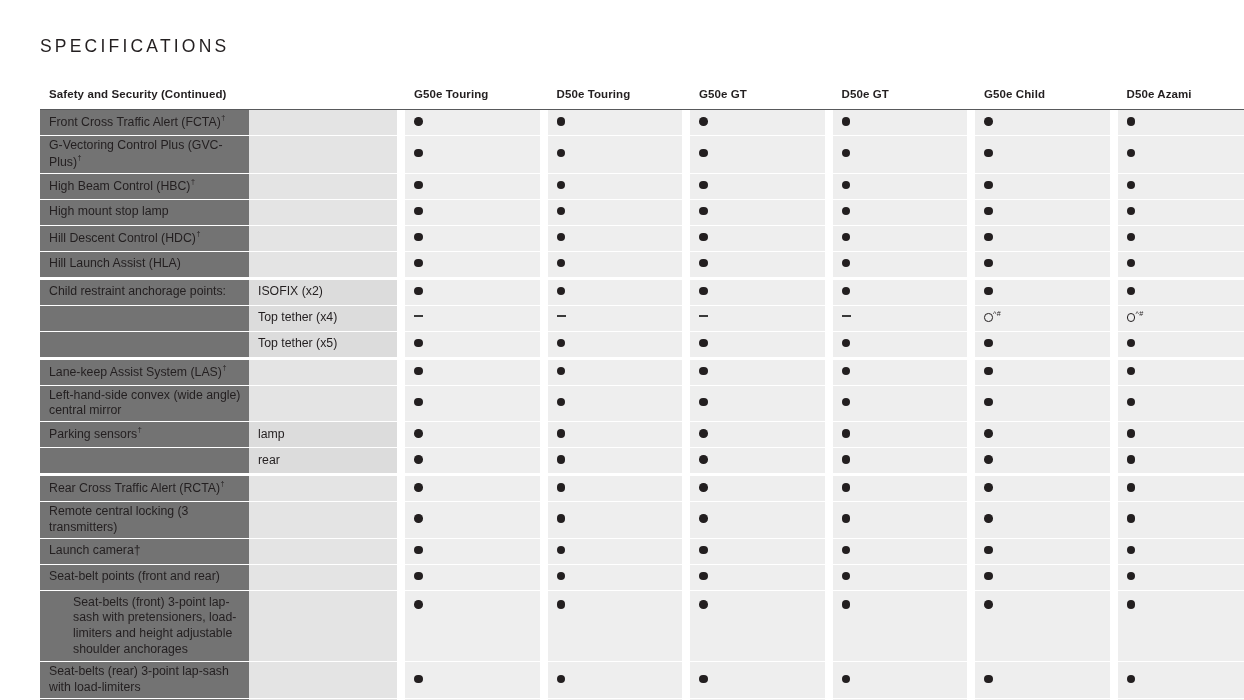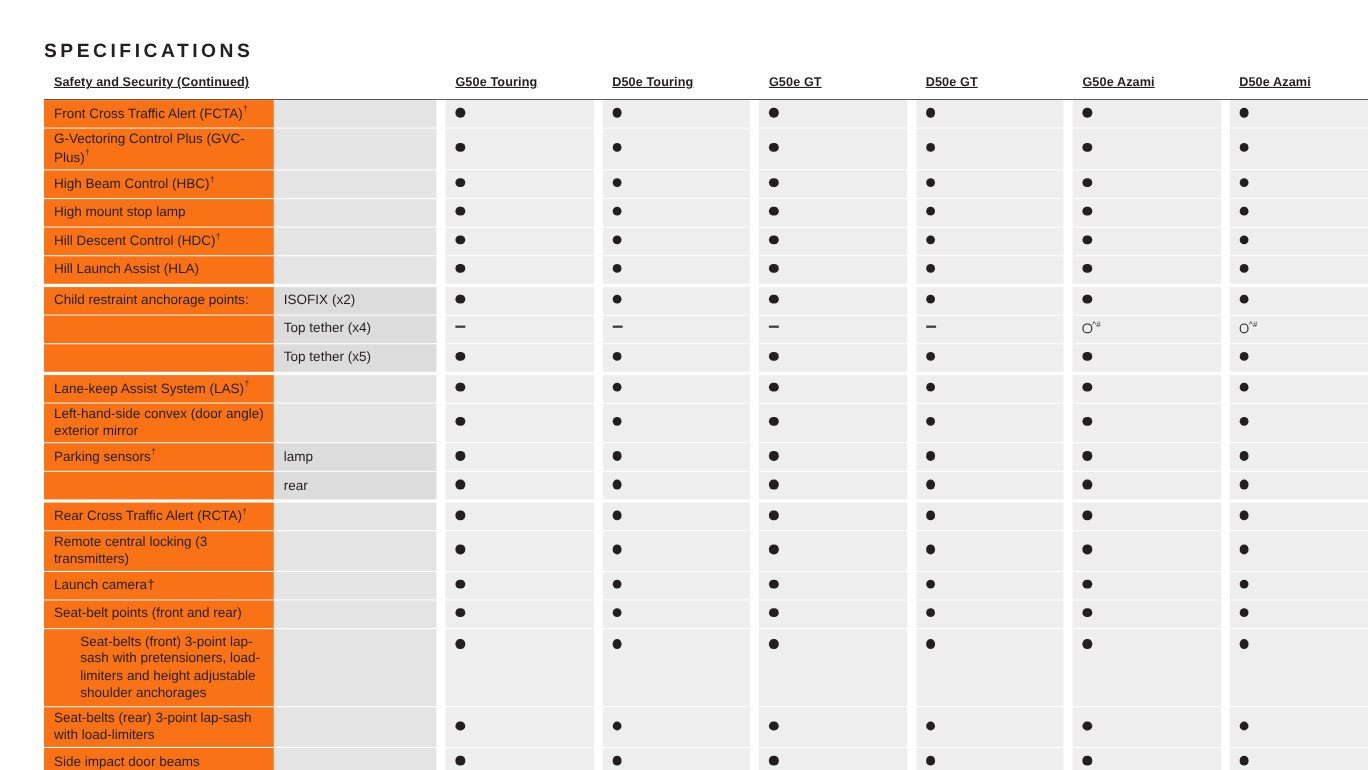--- a/index.html
+++ b/index.html
@@ -18,24 +18,24 @@
   .page {
     position: relative;
     width: 1244px;
     height: 700px;
     box-sizing: border-box;
     padding: 36px 40px 0 40px;
   }
 
   .page-title {
     font-size: 17.5px;
-    font-weight: 700;
+    font-weight: 400;
     letter-spacing: 3.2px;
     color: #231f20;
-    margin: 0 0 12px 0;
+    margin: 0 0 31px 0;
   }
 
   
   .spec-table {
     width: 1164px;
     border-collapse: separate;
     border-spacing: 0;
     table-layout: fixed;
   }
 
@@ -46,40 +46,39 @@
   
   .hdr th {
     font-size: 11.5px;
     font-weight: bold;
     text-align: left;
     padding: 0 0 9px 0;
     vertical-align: bottom;
     color: #231f20;
     border-bottom: 1px solid #58595b;
     letter-spacing: 0.1px;
-    text-decoration: underline;
   }
   .hdr th.h-label { padding-left: 9px; }
   .hdr th.h-sub   { border-bottom: 1px solid #58595b; }
   .hdr th.h-data  { padding-left: 9px; }
   .hdr th.h-gap   { border-bottom: 1px solid #58595b; width: 8px; }
 
   
   .spec-table td {
     font-size: 12.3px;
     color: #231f20;
     background: #e8e8e8;
     height: 21px;
     padding: 0;
     vertical-align: middle;
     line-height: 1.28;
   }
   .spec-table td.lbl {
     padding: 2px 8px 2px 9px;
-    background: #f97316;
+    background: #737373;
   }
   .spec-table td.sub {
     padding: 2px 8px 2px 9px;
     background: #dcdcdc;
     white-space: nowrap;
   }
   .spec-table td.sub.empty { background: #e4e4e4; }
   .spec-table td.val {
     padding: 2px 6px 2px 9px;
     background: #eeeeee;
@@ -175,21 +174,21 @@
         <th class="h-sub"></th>
         <th class="h-gap"></th>
         <th class="h-data">G50e Touring</th>
         <th class="h-gap"></th>
         <th class="h-data">D50e Touring</th>
         <th class="h-gap"></th>
         <th class="h-data">G50e GT</th>
         <th class="h-gap"></th>
         <th class="h-data">D50e GT</th>
         <th class="h-gap"></th>
-        <th class="h-data">G50e Azami</th>
+        <th class="h-data">G50e Child</th>
         <th class="h-gap"></th>
         <th class="h-data">D50e Azami</th>
       </tr>
     </thead>
     <tbody id="table-body">
         <tr class="row">
           <td class="lbl">Front Cross Traffic Alert (FCTA)<span class="sup">†</span></td>
           <td class="sub empty"></td>
           <td class="gap"></td>
           <td class="val"><span class="sym sym-dot"></span></td>
@@ -342,21 +341,21 @@
           <td class="gap"></td>
           <td class="val"><span class="sym sym-dot"></span></td>
           <td class="gap"></td>
           <td class="val"><span class="sym sym-dot"></span></td>
           <td class="gap"></td>
           <td class="val"><span class="sym sym-dot"></span></td>
           <td class="gap"></td>
           <td class="val"><span class="sym sym-dot"></span></td>
         </tr>
         <tr class="row">
-          <td class="lbl">Left-hand-side convex (door angle) exterior mirror</td>
+          <td class="lbl">Left-hand-side convex (wide angle) central mirror</td>
           <td class="sub empty"></td>
           <td class="gap"></td>
           <td class="val"><span class="sym sym-dot"></span></td>
           <td class="gap"></td>
           <td class="val"><span class="sym sym-dot"></span></td>
           <td class="gap"></td>
           <td class="val"><span class="sym sym-dot"></span></td>
           <td class="gap"></td>
           <td class="val"><span class="sym sym-dot"></span></td>
           <td class="gap"></td>

